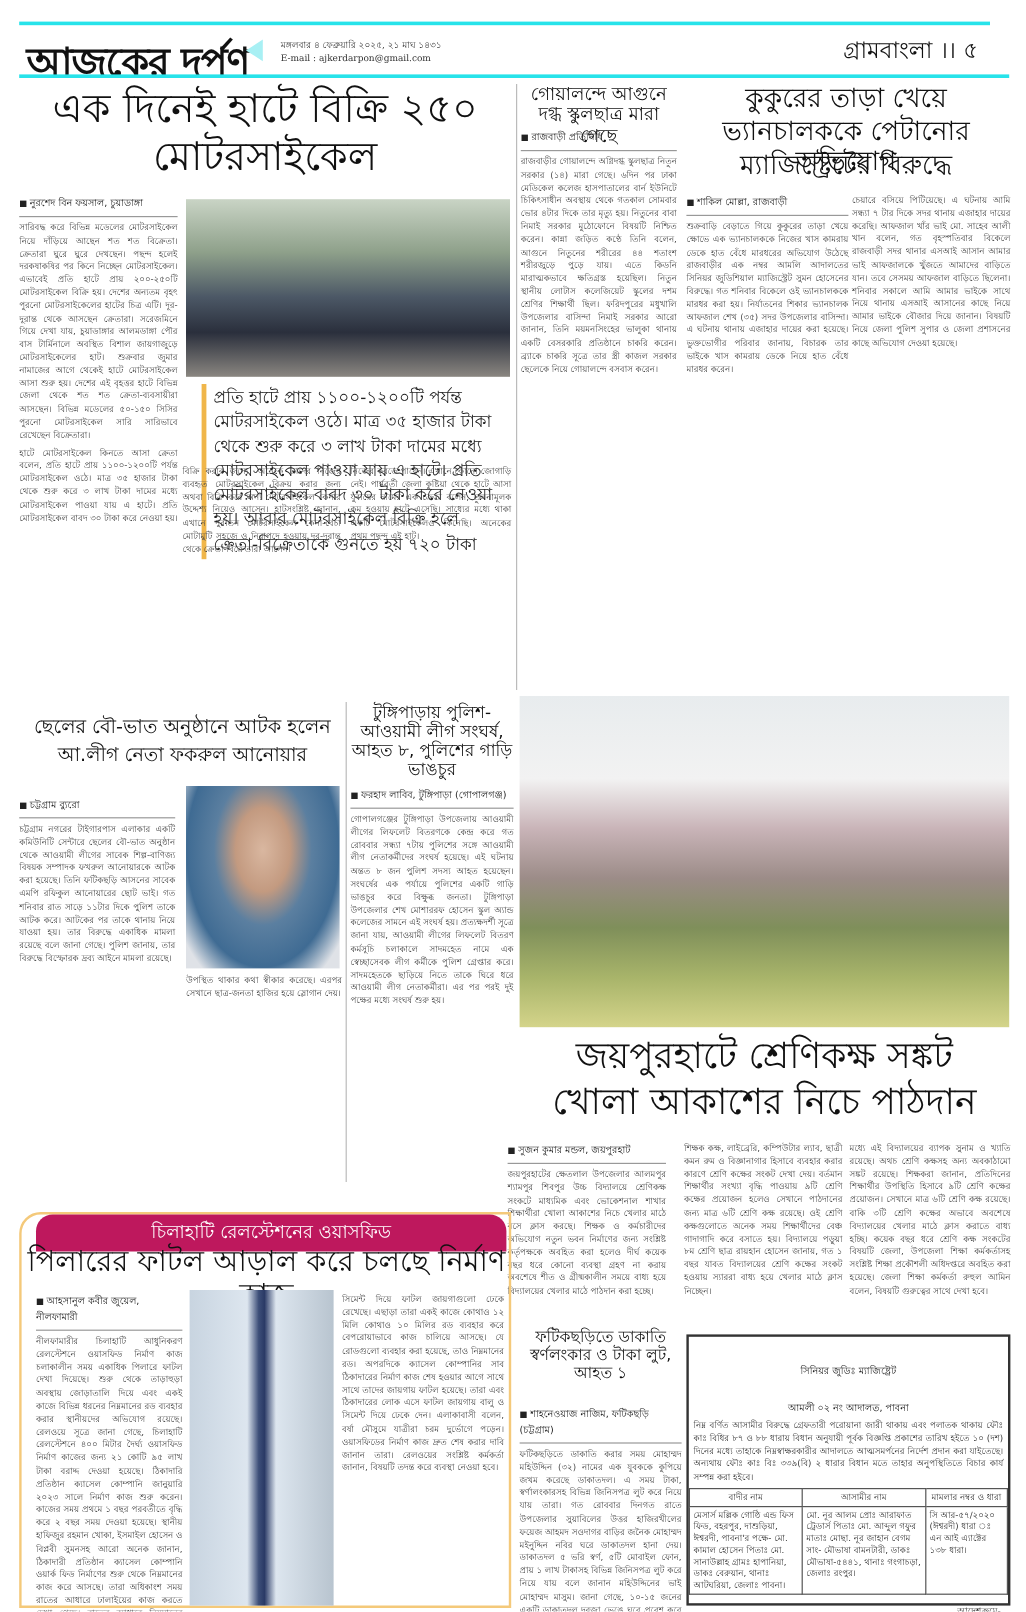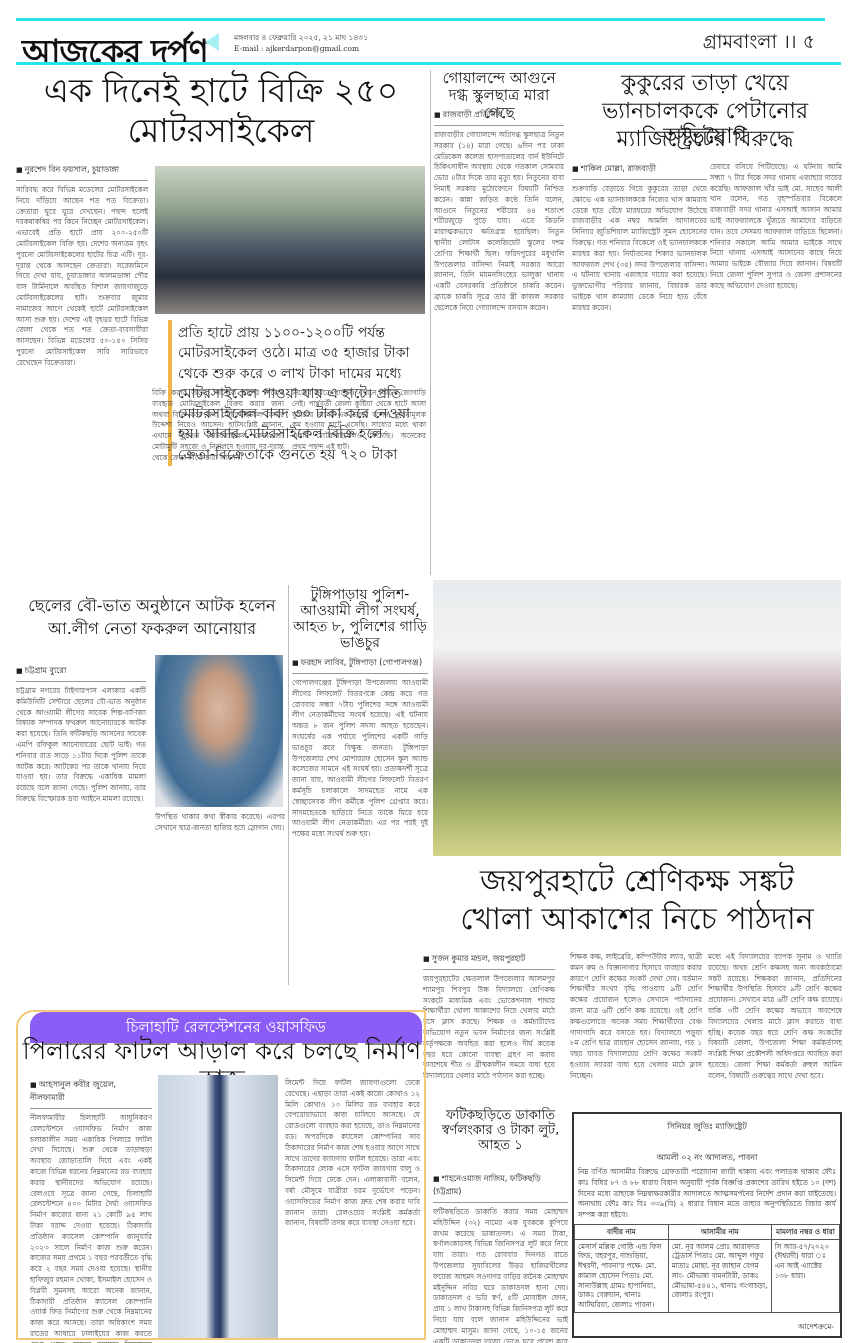--- a/index.html
+++ b/index.html
@@ -12,44 +12,45 @@
 .mast-email{left:234px;top:44px;font-size:7.5px;color:#333;font-family:"DejaVu Serif",serif}
 .section{right:40px;top:27px;font-size:19px;color:#111}
 .h1{font-weight:normal;color:#111;text-align:center;line-height:1.15}
 .byline{font-size:8px;font-weight:normal;color:#222}
 .byline::before{content:"■ ";font-size:7px}
 .rule{border-bottom:1px solid #999;margin:4px 0}
 .body{font-size:7.2px;line-height:1.5;color:#444;text-align:justify}
 .photo{background:#888;overflow:hidden}
 .quote{border-left:4px solid #f0b64a;padding:2px 6px;font-size:14px;line-height:1.45;color:#222}
 .vline{background:#bbb;width:1px}
-.redband{background:#8b5cf6;color:#fff;text-align:center;font-size:15px;border-radius:14px 14px 0 0;padding:3px 0}
+.redband{background:#be185d;color:#fff;text-align:center;font-size:15px;border-radius:14px 14px 0 0;padding:3px 0}
 .goldbox{border:2px solid #f4c97a;border-radius:18px 0 0 0}
 .notice{border:2px solid #333;background:#fff}
 .notice table{border-collapse:collapse;width:100%}
 .notice td,.notice th{border:1px solid #555;font-size:7.2px;padding:2px 3px;vertical-align:top;line-height:1.35;color:#333}
-.notice th{font-weight:bold;text-align:center}
+.notice th{font-weight:normal;text-align:center}
 </style>
 </head>
 <body>
 
 <div class="abs cyan" style="left:16px;top:18px;width:809px"></div>
 <div class="abs masthead">আজকের দর্পণ</div>
 <div class="abs mast-arrow"></div>
 <div class="abs mast-date">মঙ্গলবার ৪ ফেব্রুয়ারি ২০২৫, ২১ মাঘ ১৪৩১</div>
 <div class="abs mast-email">E-mail : ajkerdarpon@gmail.com</div>
 <div class="abs section">গ্রামবাংলা ।। ৫</div>
 <div class="abs cyan" style="left:16px;top:62px;width:825px"></div>
 
 <div class="abs h1" style="left:16px;top:72px;width:410px;font-size:33px">এক দিনেই হাটে বিক্রি ২৫০</div>
 <div class="abs h1" style="left:16px;top:112px;width:410px;font-size:33px">মোটরসাইকেল</div>
 <div class="abs" style="left:16px;top:163px;width:132px">
   <div class="byline">নুরশেদ বিন ফয়সাল, চুয়াডাঙ্গা</div>
   <div class="rule"></div>
   <div class="body">সারিবদ্ধ করে বিভিন্ন মডেলের মোটরসাইকেল নিয়ে দাঁড়িয়ে আছেন শত শত বিক্রেতা। ক্রেতারা ঘুরে ঘুরে দেখছেন। পছন্দ হলেই দরকষাকষির পর কিনে নিচ্ছেন মোটরসাইকেল। এভাবেই প্রতি হাটে প্রায় ২০০-২৫০টি মোটরসাইকেল বিক্রি হয়। দেশের অন্যতম বৃহৎ পুরনো মোটরসাইকেলের হাটের চিত্র এটি। দূর-দূরান্ত থেকে আসছেন ক্রেতারা। সরেজমিনে গিয়ে দেখা যায়, চুয়াডাঙ্গার আলমডাঙ্গা পৌর বাস টার্মিনালে অবস্থিত বিশাল জায়গাজুড়ে মোটরসাইকেলের হাট। শুক্রবার জুমার নামাজের আগে থেকেই হাটে মোটরসাইকেল আসা শুরু হয়। দেশের এই বৃহত্তর হাটে বিভিন্ন জেলা থেকে শত শত ক্রেতা-ব্যবসায়ীরা আসছেন। বিভিন্ন মডেলের ৫০-১৫০ সিসির পুরনো মোটরসাইকেল সারি সারিভাবে রেখেছেন বিক্রেতারা।</div>
+  <div class="body" style="margin-top:4px">হাটে মোটরসাইকেল কিনতে আসা ক্রেতা বলেন, প্রতি হাটে প্রায় ১১০০-১২০০টি পর্যন্ত মোটরসাইকেল ওঠে। মাত্র ৩৫ হাজার টাকা থেকে শুরু করে ৩ লাখ টাকা দামের মধ্যে মোটরসাইকেল পাওয়া যায় এ হাটে। প্রতি মোটরসাইকেল বাবদ ৩০ টাকা করে নেওয়া হয়।</div>
 </div>
 <div class="abs photo" style="left:155px;top:166px;width:270px;height:148px;background:linear-gradient(180deg,#c9d4c5 0%,#8ea08a 30%,#4c5866 55%,#2a2f3c 75%,#8a8680 100%)"></div>
 <div class="abs quote" style="left:168px;top:320px;width:258px">প্রতি হাটে প্রায় ১১০০-১২০০টি পর্যন্ত মোটরসাইকেল ওঠে। মাত্র ৩৫ হাজার টাকা থেকে শুরু করে ৩ লাখ টাকা দামের মধ্যে মোটরসাইকেল পাওয়া যায় এ হাটে। প্রতি মোটরসাইকেল বাবদ ৩০ টাকা করে নেওয়া হয়। আবার মোটরসাইকেল বিক্রি হলে ক্রেতা-বিক্রেতাকে গুনতে হয় ৭২০ টাকা</div>
 <div class="abs body" style="left:152px;top:388px;width:132px">বিক্রি করার জন্যে। অনেকে তাদের নিজের ব্যবহৃত মোটরসাইকেল বিক্রয় করার জন্য অথবা বিক্রি করে অন্য মোটরসাইকেল কেনার উদ্দেশ্য নিয়েও আসেন। হাটসংশ্লিষ্ট জানান, এখানে পুরাতন মোটরসাইকেল কেনা-বেচা মোটামুটি সহজে ও নিরাপদে হওয়ায় দূর-দূরান্ত থেকে ক্রেতা-বিক্রেতারা আসেন।</div>
 <div class="abs body" style="left:292px;top:388px;width:134px">নিজের করতে পারেন। এখানে কোনো জোগাড়ি নেই। পার্শ্ববর্তী জেলা কুষ্টিয়া থেকে হাটে আসা যুবায়ের নামের এক ক্রেতা বলেন, তুলনামূলক কম হওয়ায় হাটে এসেছি। সাধ্যের মধ্যে থাকা একটি মোটরসাইকেলও কিনেছি। অনেকের প্রথম পছন্দ এই হাট।</div>
 
 <div class="abs vline" style="left:430px;top:70px;height:505px"></div>
 <div class="abs h1" style="left:434px;top:70px;width:130px;font-size:15px">গোয়ালন্দে আগুনে দগ্ধ স্কুলছাত্র মারা গেছে</div>
 <div class="abs" style="left:434px;top:108px;width:130px">
   <div class="byline">রাজবাড়ী প্রতিনিধি</div>
@@ -108,21 +109,21 @@
 <div class="abs body" style="left:285px;top:1078px;width:135px">সিমেন্ট দিয়ে ফাটল জায়গাগুলো ঢেকে রেখেছে। এছাড়া তারা একই কাজে কোথাও ১২ মিলি কোথাও ১০ মিলির রড ব্যবহার করে বেপরোয়াভাবে কাজ চালিয়ে আসছে। যে রোডগুলো ব্যবহার করা হয়েছে, তাও নিম্নমানের রড। অপরদিকে ক্যাসেল কোম্পানির সাব ঠিকাদারের নির্মাণ কাজ শেষ হওয়ার আগে সাথে সাথে তাদের জায়গায় ফাটল হয়েছে। তারা এবং ঠিকাদারের লোক এসে ফাটল জায়গায় বালু ও সিমেন্ট দিয়ে ঢেকে দেন। এলাকাবাসী বলেন, বর্ষা মৌসুমে যাত্রীরা চরম দুর্ভোগে পড়েন। ওয়াসফিডের নির্মাণ কাজ দ্রুত শেষ করার দাবি জানান তারা। রেলওয়ের সংশ্লিষ্ট কর্মকর্তা জানান, বিষয়টি তদন্ত করে ব্যবস্থা নেওয়া হবে।</div>
 
 <div class="abs h1" style="left:433px;top:1108px;width:135px;font-size:13px">ফটিকছড়িতে ডাকাতি স্বর্ণলংকার ও টাকা লুট, আহত ১</div>
 <div class="abs" style="left:433px;top:1172px;width:135px">
   <div class="byline">শাহনেওয়াজ নাজিম, ফটিকছড়ি (চট্টগ্রাম)</div>
   <div class="rule"></div>
   <div class="body">ফটিকছড়িতে ডাকাতি করার সময় মোহাম্মদ মহিউদ্দিন (৩২) নামের এক যুবককে কুপিয়ে জখম করেছে ডাকাতদল। এ সময় টাকা, স্বর্ণালংকারসহ বিভিন্ন জিনিসপত্র লুট করে নিয়ে যায় তারা। গত রোববার দিনগত রাতে উপজেলার সুয়াবিলের উত্তর হাজিরখীলের ফয়েজ আহমদ সওদাগর বাড়ির জনৈক মোহাম্মদ মইনুদ্দিন নবির ঘরে ডাকাতদল হানা দেয়। ডাকাতদল ৫ ভরি স্বর্ণ, ৫টি মোবাইল ফোন, প্রায় ১ লাখ টাকাসহ বিভিন্ন জিনিসপত্র লুট করে নিয়ে যায় বলে জানান মহিউদ্দিনের ভাই মোহাম্মদ মাসুম। জানা গেছে, ১০-১৫ জনের একটি ডাকাতদল দরজা ভেঙে ঘরে প্রবেশ করে ডাকাতির চেষ্টা করে। এমন সময় ডাকাতদের বাধা দিলে মহিউদ্দিনকে কুপিয়ে গুরুতর জখম করে।</div>
 </div>
 
 <div class="abs notice" style="left:572px;top:1112px;width:270px;height:226px">
-  <div style="text-align:center;font-size:8px;margin-top:6px;color:#222">সিনিয়র জুডিঃ ম্যাজিষ্ট্রেট</div>
+  <div style="text-align:center;font-size:8px;margin-top:22px;color:#222">সিনিয়র জুডিঃ ম্যাজিষ্ট্রেট</div>
   <div style="text-align:center;font-size:8px;margin-top:18px;color:#222">আমলী ০২ নং আদালত, পাবনা</div>
   <div class="body" style="padding:3px 4px;color:#333">নিম্ন বর্ণিত আসামীর বিরুদ্ধে গ্রেফতারী পরোয়ানা জারী থাকায় এবং পলাতক থাকায় ফৌঃ কাঃ বিধির ৮৭ ও ৮৮ ধারায় বিধান অনুযায়ী পূর্বক বিজ্ঞপ্তি প্রকাশের তারিখ হইতে ১০ (দশ) দিনের মধ্যে তাহাকে নিম্নস্বাক্ষরকারীর আদালতে আত্মসমর্পনের নির্দেশ প্রদান করা যাইতেছে। অন্যথায় ফৌঃ কাঃ বিঃ ৩৩৯(বি) ২ ধারার বিধান মতে তাহার অনুপস্থিতিতে বিচার কার্য সম্পন্ন করা হইবে।</div>
   <table>
     <tbody>
         <tr>
       <th>বাদীর নাম</th>
       <th>আসামীর নাম</th>
       <th>মামলার নম্বর ও ধারা</th>
     </tr>
     <tr>

